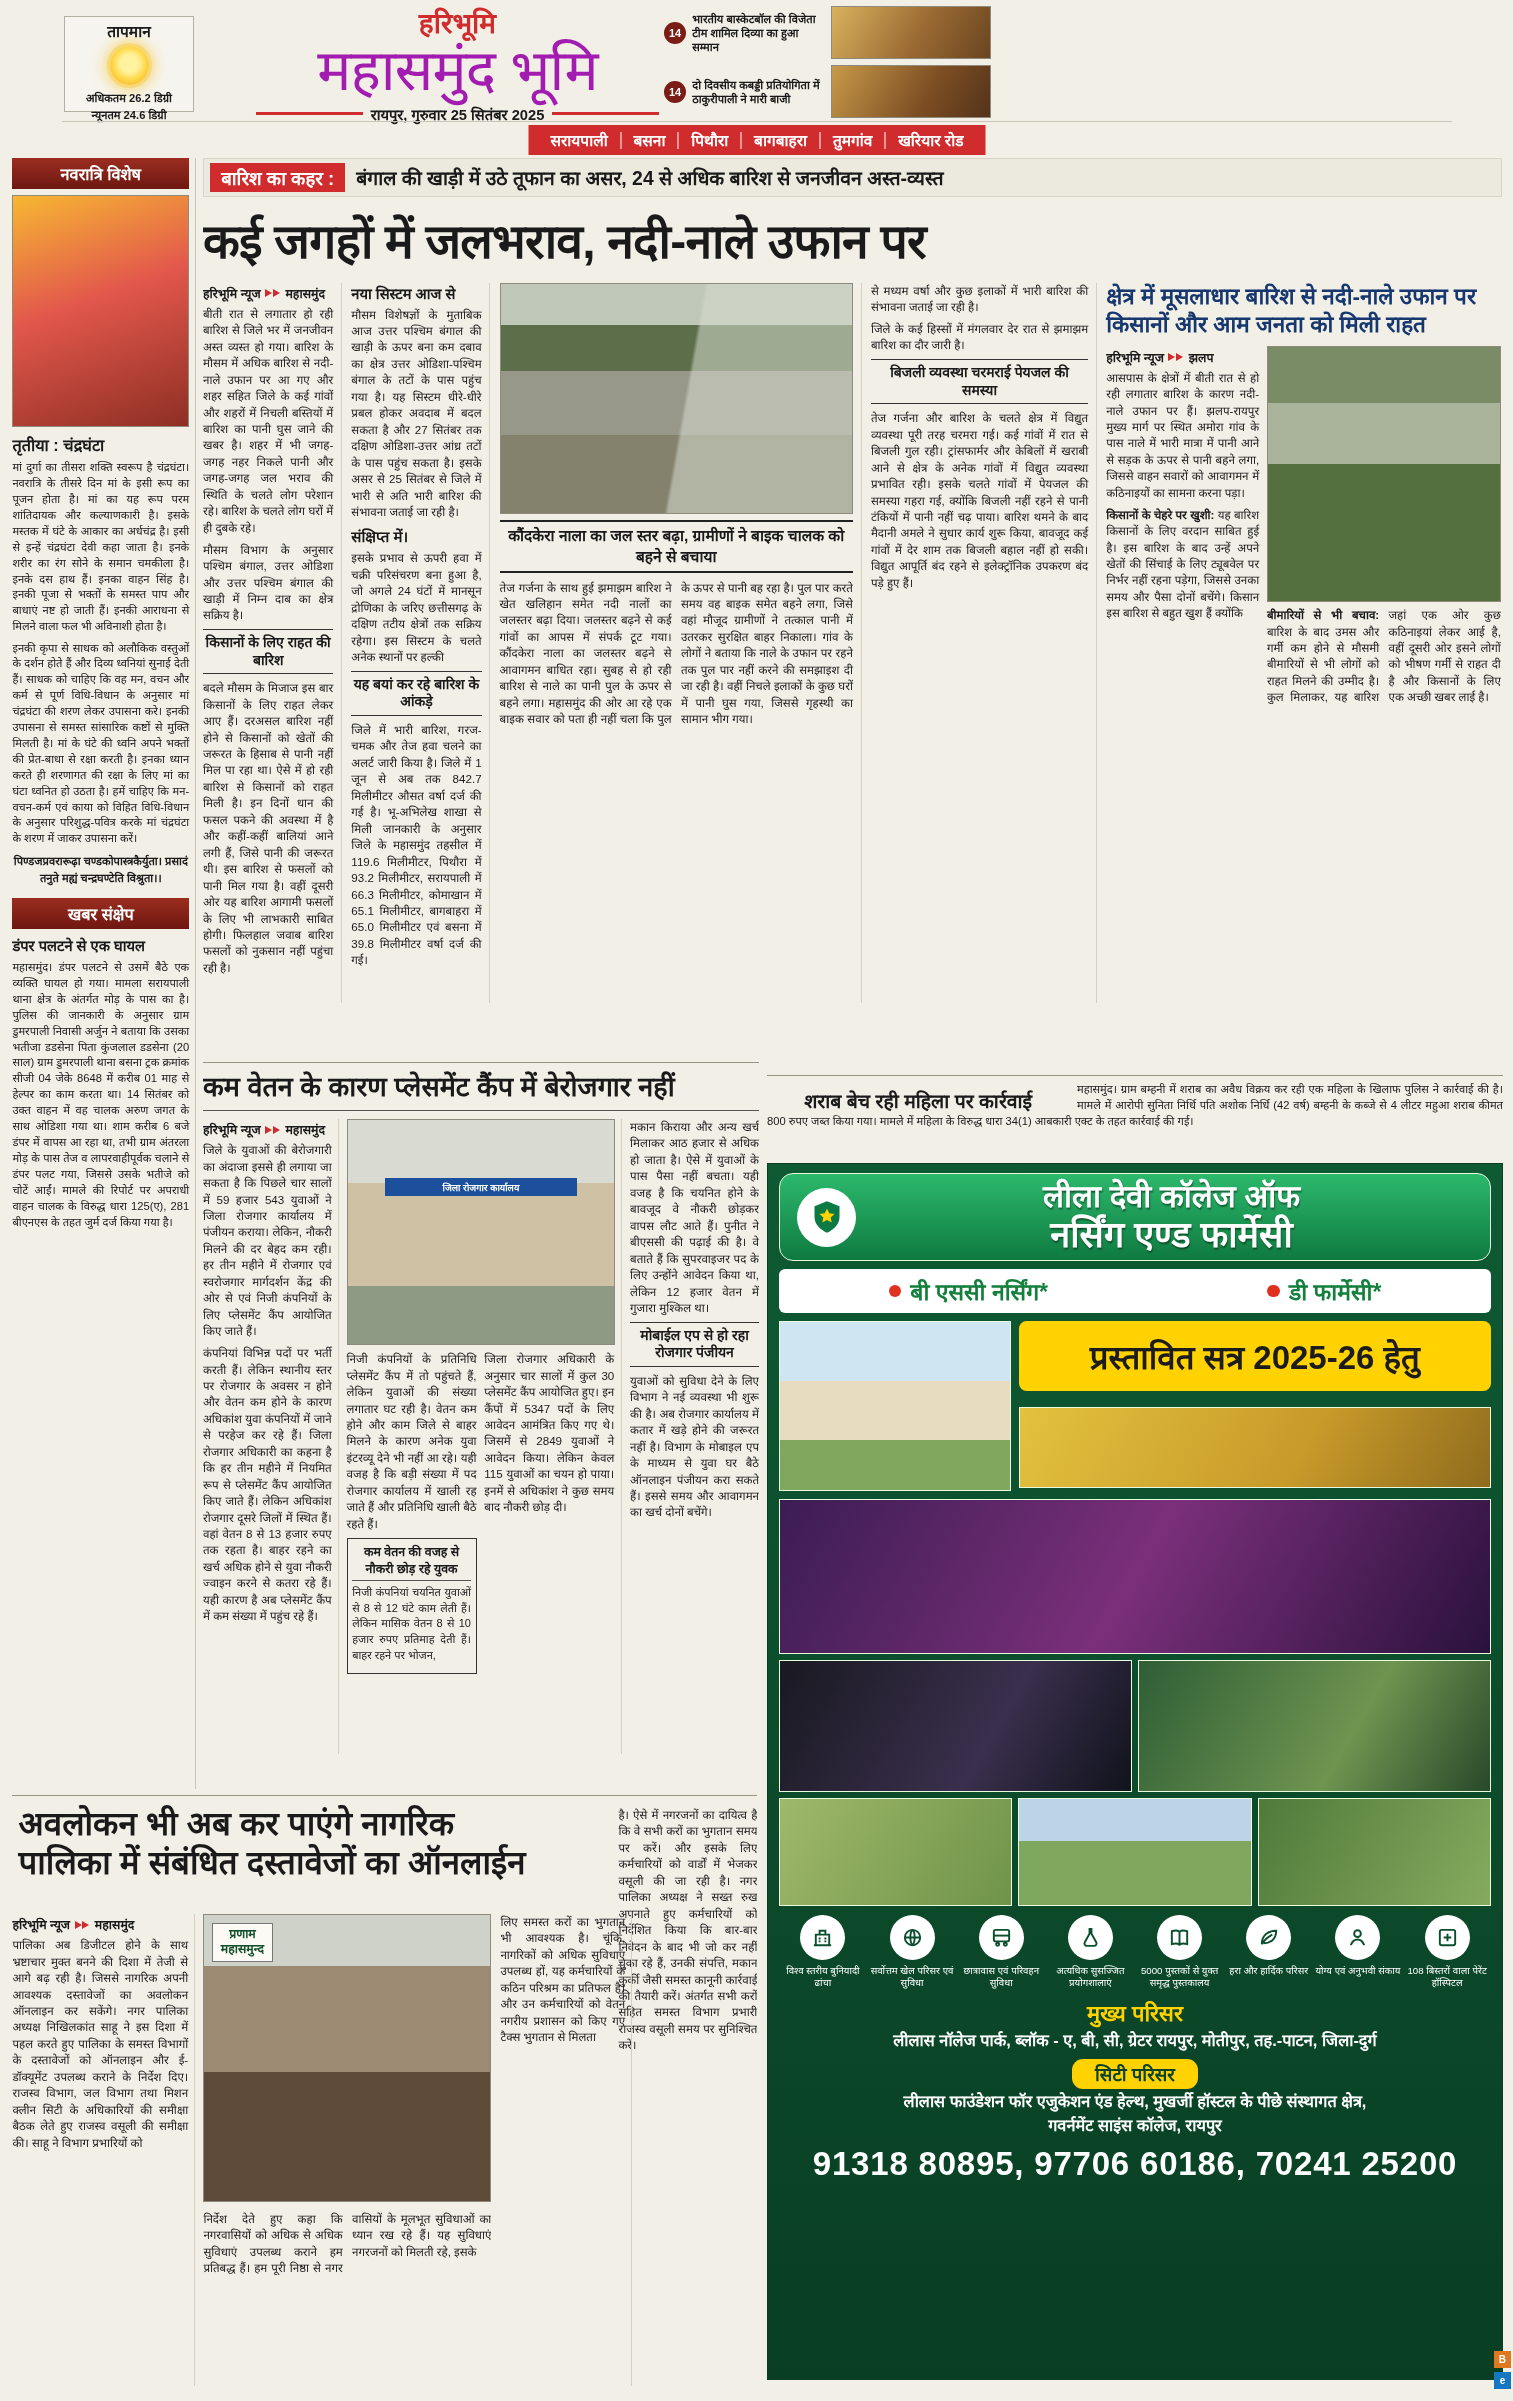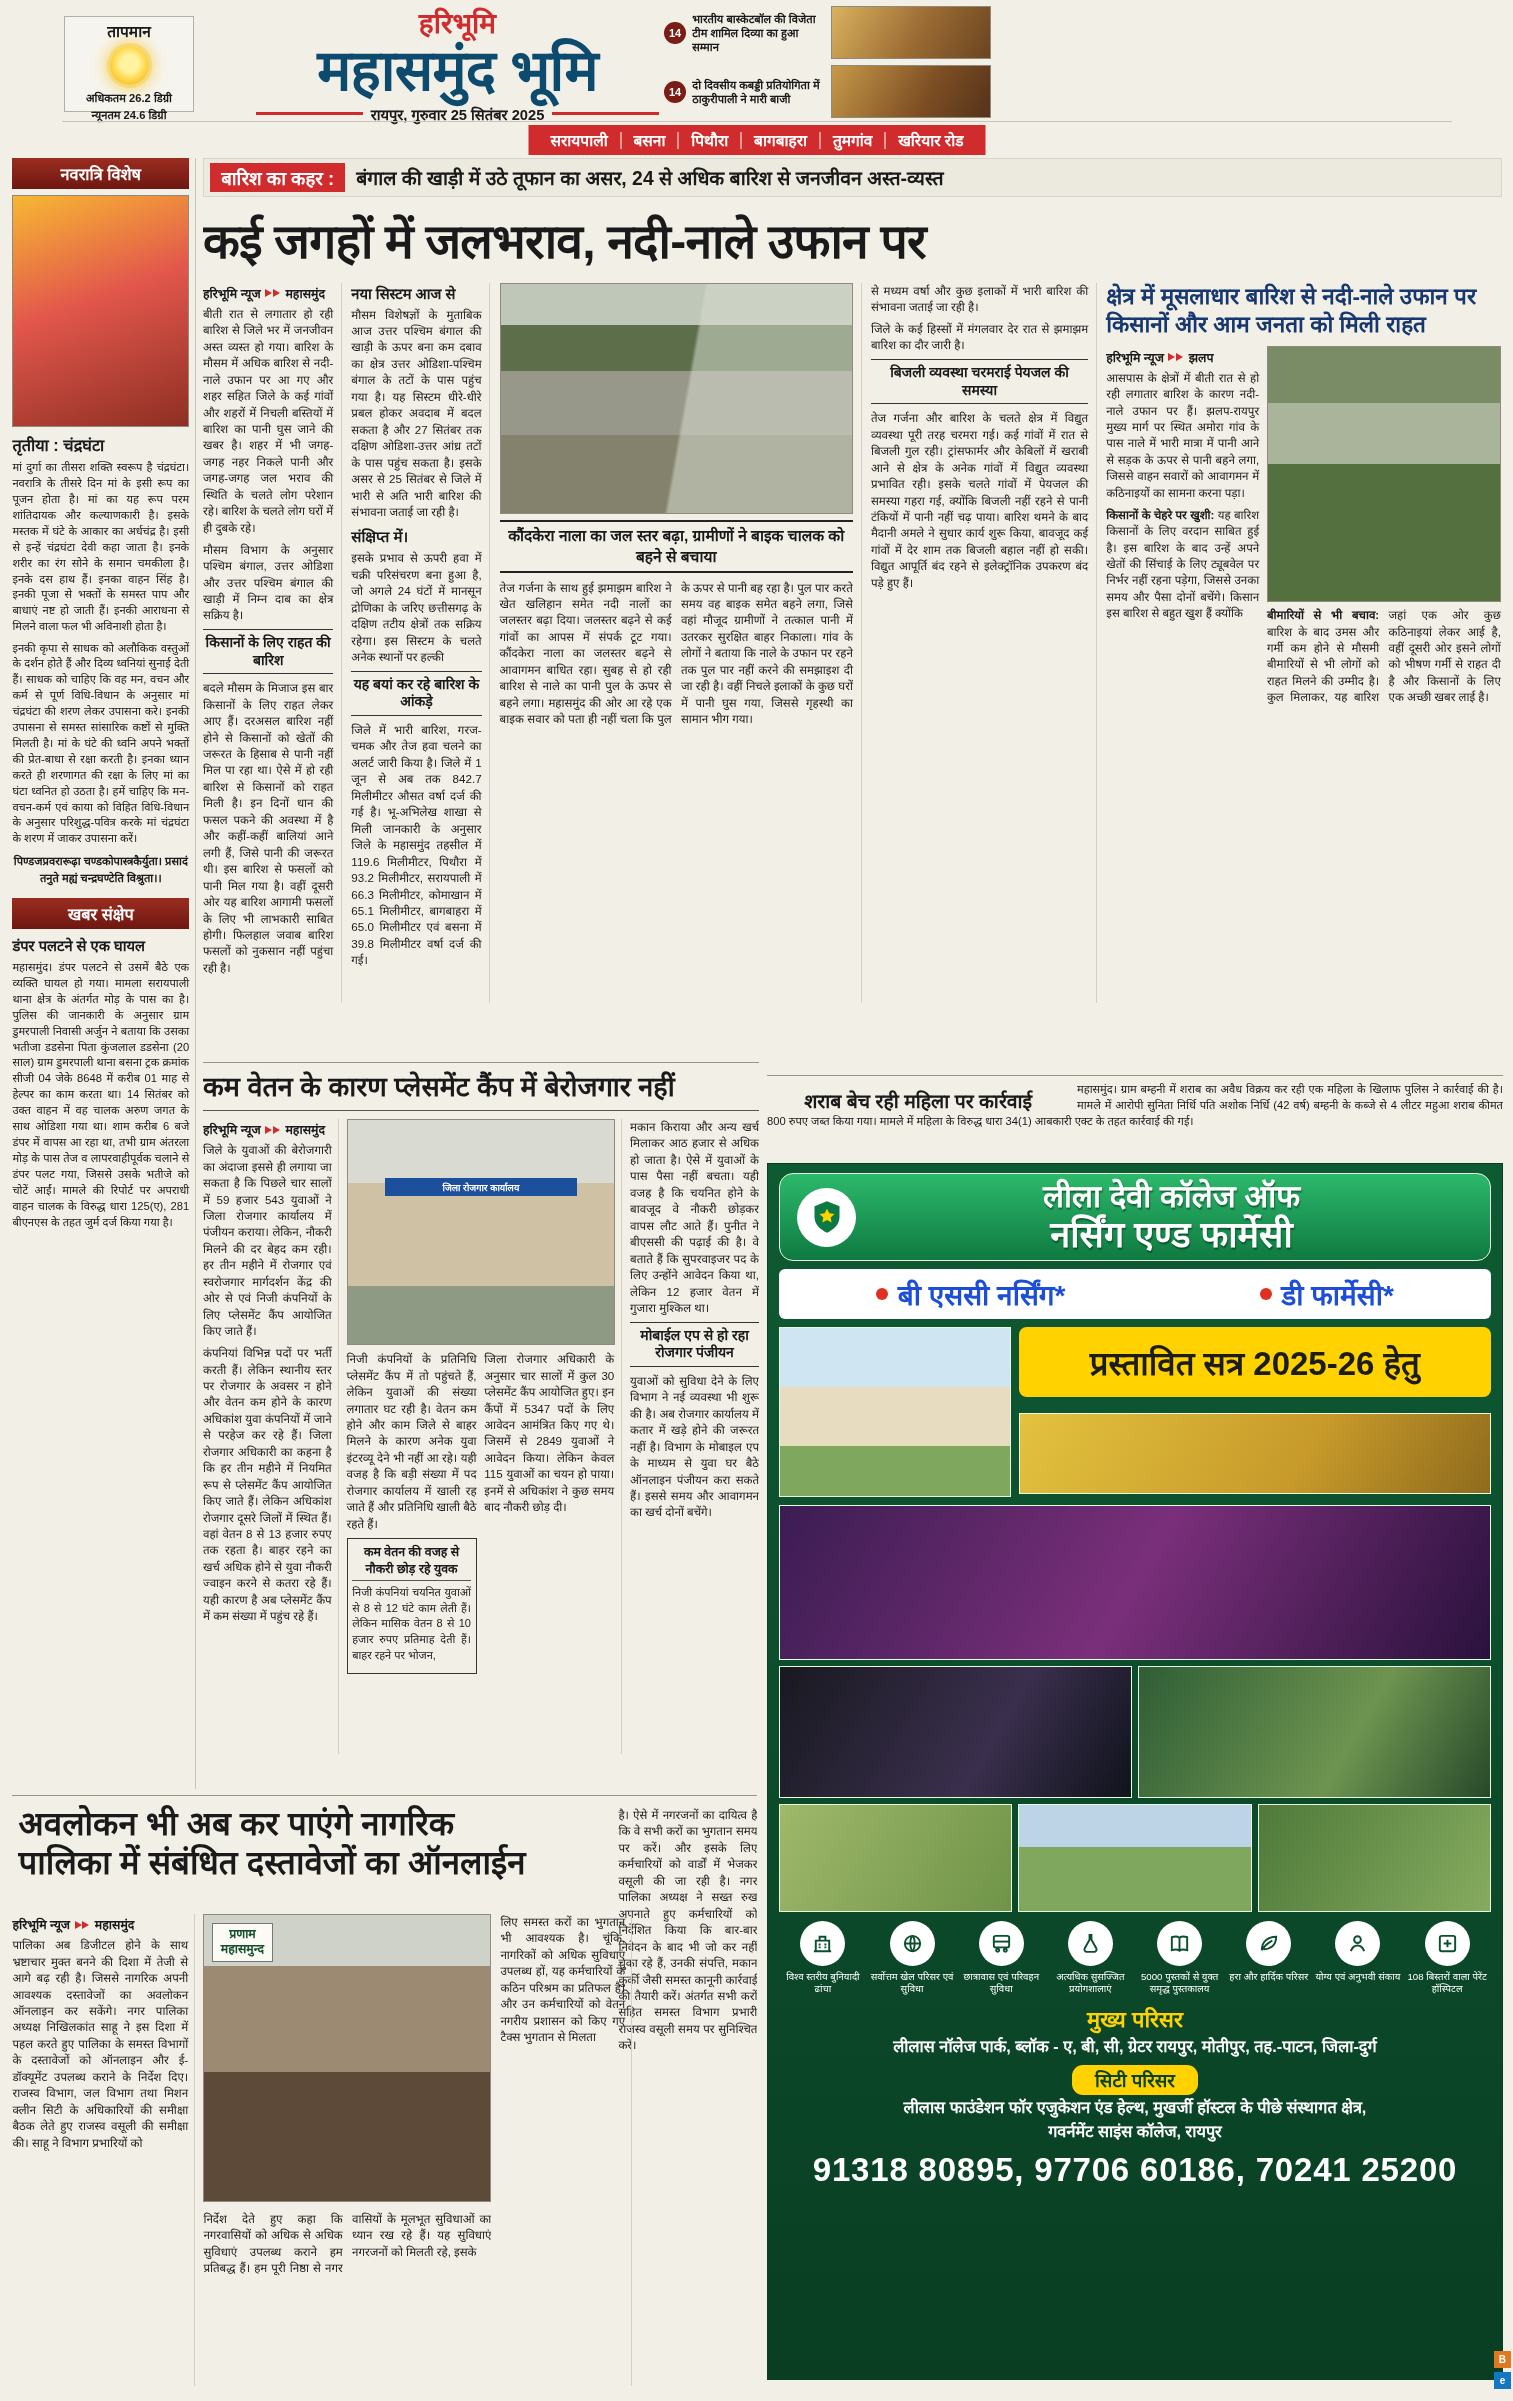--- a/index.html
+++ b/index.html
@@ -9,21 +9,21 @@
   
   .weather { position:absolute; left:64px; top:15.5px; width:130px; height:96px; border:0.8px solid #b5b0a4; text-align:center; padding-top:3.9px; background:#f6f4ee; }
   .weather .wlabel { font-size:15.5px; font-weight:bold; }
   .sun { width:39px; height:39px; margin:3.9px auto 4.6px; border-radius:50%;
          background:radial-gradient(circle at 50% 45%, #fff3a0 0 30%, #ffd94d 55%, #f0a50e 100%);
          box-shadow:0 0 0 3.1px rgba(247,194,30,.30), 0 0 12.4px 5.4px rgba(247,194,30,.55); }
   .weather .wline { font-size:11.2px; font-weight:bold; line-height:1.5; }
 
   .mast-center { position:absolute; left:256px; top:3.1px; width:403px; text-align:center; }
   .logo-small { font-size:28px; font-weight:800; color:#d02c2e; }
-  .logo-main  { font-size:57px; font-weight:700; color:#0c4a6e; line-height:1.02; letter-spacing:-0.8px; }
+  .logo-main  { font-size:57px; font-weight:400; color:#a21caf; line-height:1.02; letter-spacing:-0.8px; }
   .dateline { display:flex; align-items:center; gap:7.7px; margin-top:4.6px; }
   .dateline .bar { flex:1; height:3.1px; background:#d02c2e; }
   .dateline .dtext { font-size:14.7px; font-weight:bold; }
 
   .teasers { position:absolute; left:664px; top:6.2px; width:336px; }
   .teaser { display:flex; align-items:center; gap:6.2px; margin-bottom:6.2px; }
   .tbadge { width:22px; height:22px; border-radius:50%; background:#7a1d16; color:#fff; font-size:11px; font-weight:bold;
             display:flex; align-items:center; justify-content:center; flex:0 0 22px; }
   .ttext { width:133px; font-size:11.2px; font-weight:bold; line-height:1.25; }
   .tphoto { width:160px; height:53px; border:0.8px solid #999; }
@@ -105,21 +105,21 @@
   
   .ad { position:absolute; left:767px; top:1163px; width:736px; height:1217px; background:linear-gradient(180deg,#0e5a33,#093e23);
         border:1.5px solid #0a3d23; overflow:hidden; padding-bottom:7.7px; }
   .ad-banner { margin:9.3px 11px 0; background:linear-gradient(180deg,#2cb96c,#0f7a40); border-radius:14px;
                display:flex; align-items:center; gap:14px; padding:6.2px 17px; border:1.5px solid #eafbe0; }
   .ad-logo { width:59px; height:59px; border-radius:50%; background:#fff; display:flex; align-items:center; justify-content:center; flex:0 0 59px; }
   .ad-name { flex:1; text-align:center; color:#fff; font-weight:800; text-shadow:0.8px 1.5px 1.5px rgba(0,0,0,.4); }
   .ad-name .n1 { font-size:31px; line-height:1.1; }
   .ad-name .n2 { font-size:36px; line-height:1.1; }
   .ad-strip { margin:7.7px 11px; background:#fff; border-radius:6.2px; display:flex; justify-content:space-around; align-items:center; padding:6.2px 0; }
-  .course { color:#1d4ed8; font-weight:800; font-size:28px; display:flex; align-items:center; gap:9.3px; }
+  .course { color:#15803d; font-weight:800; font-size:23px; display:flex; align-items:center; gap:9.3px; }
   .dotred { width:12.4px; height:12.4px; border-radius:50%; background:#e03020; display:inline-block; }
   .ad-session-row { display:flex; gap:7.7px; margin:3.1px 11px; }
   .adph { border:1.5px solid #eafbe0; }
   .adph.campus { width:232px; height:170px; background:linear-gradient(180deg,#cfe6f2 0 35%, #e8dcc0 35% 70%, #7fa85e 70% 100%); }
   .ad-sess-col { flex:1; display:flex; flex-direction:column; gap:16px; }
   .session-box { background:#ffd200; color:#1c1c1c; font-weight:800; font-size:33px; text-align:center; border-radius:7.7px; padding:12.4px 4.6px; }
   .adph.group1 { height:81px; background:linear-gradient(120deg,#e3c23e,#c79a2a 60%,#8f6b1d); }
   .ad-collage { margin:7.7px 11px; display:grid; grid-template-columns:repeat(6,1fr); gap:6.2px; }
   .adph.stage  { grid-column:span 6; height:155px; background:linear-gradient(120deg,#3b1d52,#7a2f7a 50%,#2a123d); }
   .adph.night  { grid-column:span 3; height:132px; background:linear-gradient(120deg,#191921,#3a2f4d 60%,#10131c); }

